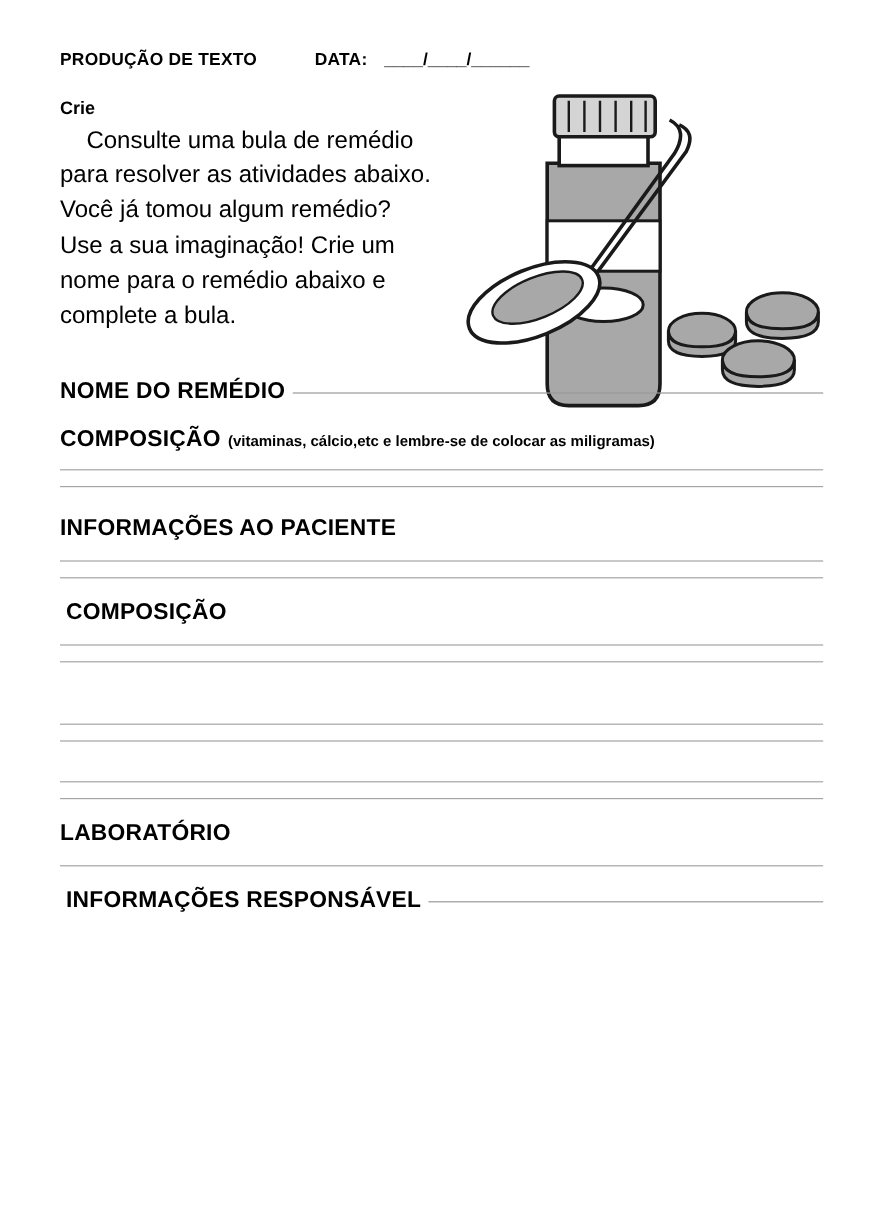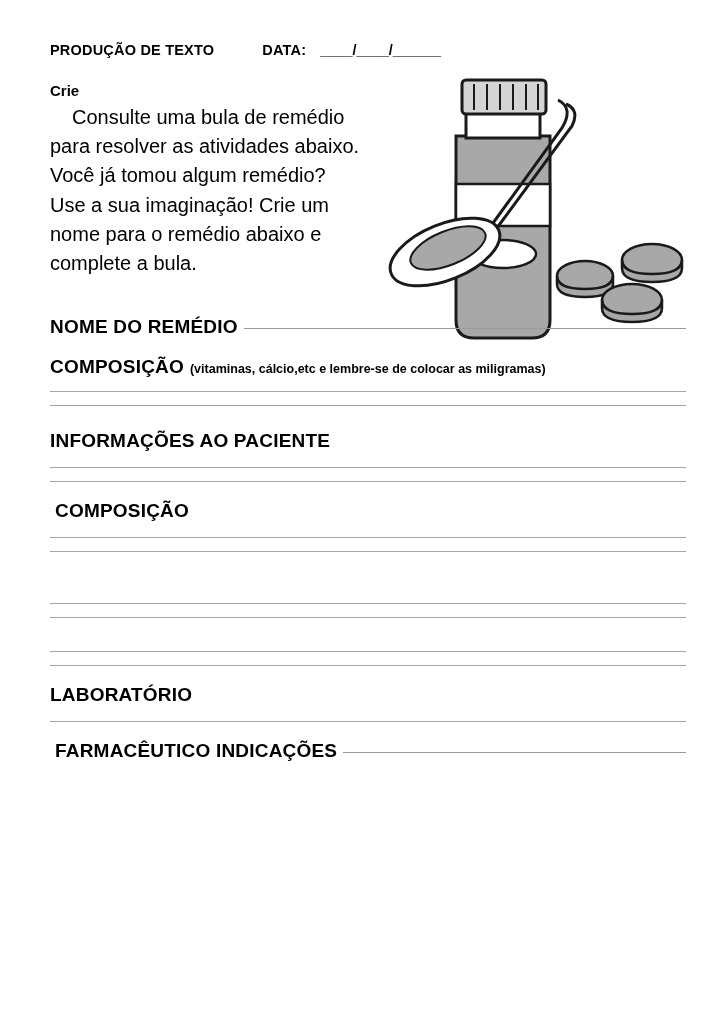--- a/index.html
+++ b/index.html
@@ -211,20 +211,20 @@
       <div class="field">
         <div class="field-label-row">
           <span class="field-label">LABORATÓRIO</span>
         </div>
         <div class="rule"></div>
       </div>
       <div class="gap-md"></div>
 
       <div class="field">
         <div class="field-label-row">
-          <span class="field-label small-lead">FARMACÊUTICO INDICAÇÕES</span>
+          <span class="field-label small-lead">INFORMAÇÕES RESPONSÁVEL</span>
           <span class="inline-rule"></span>
         </div>
       </div>
 
     </div>
   </div>
 </div>
 
 </body></html>

